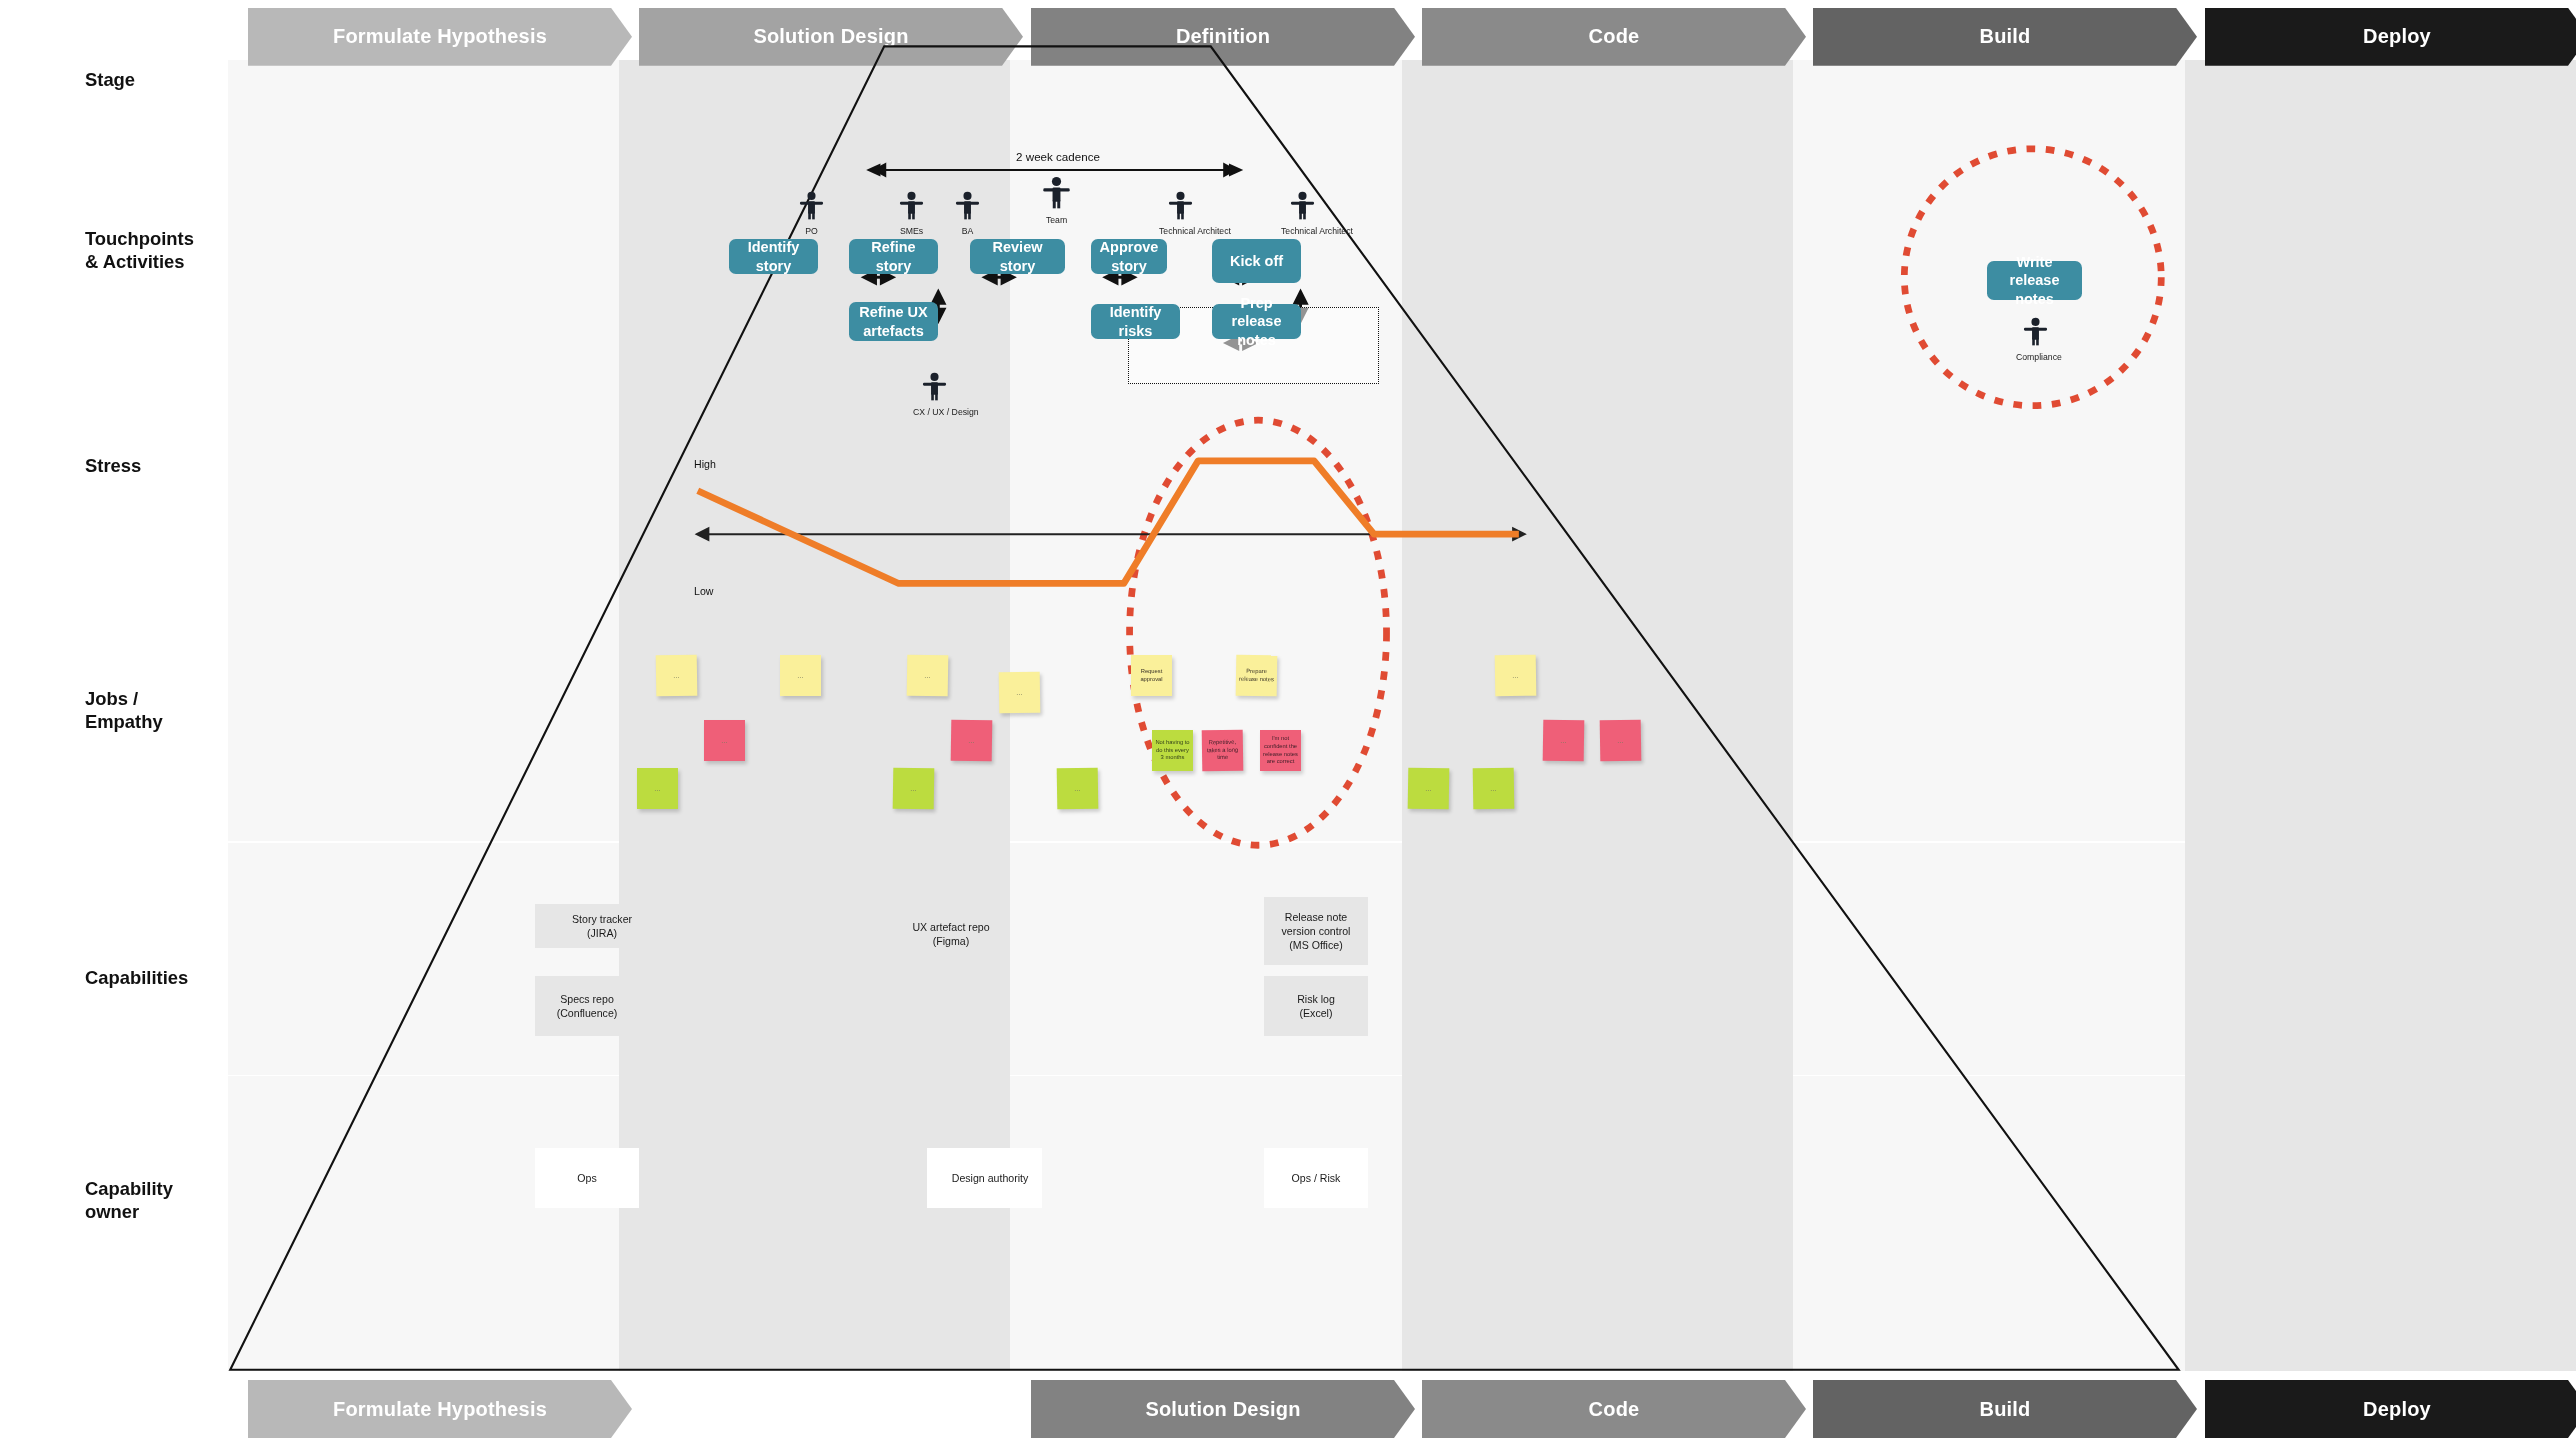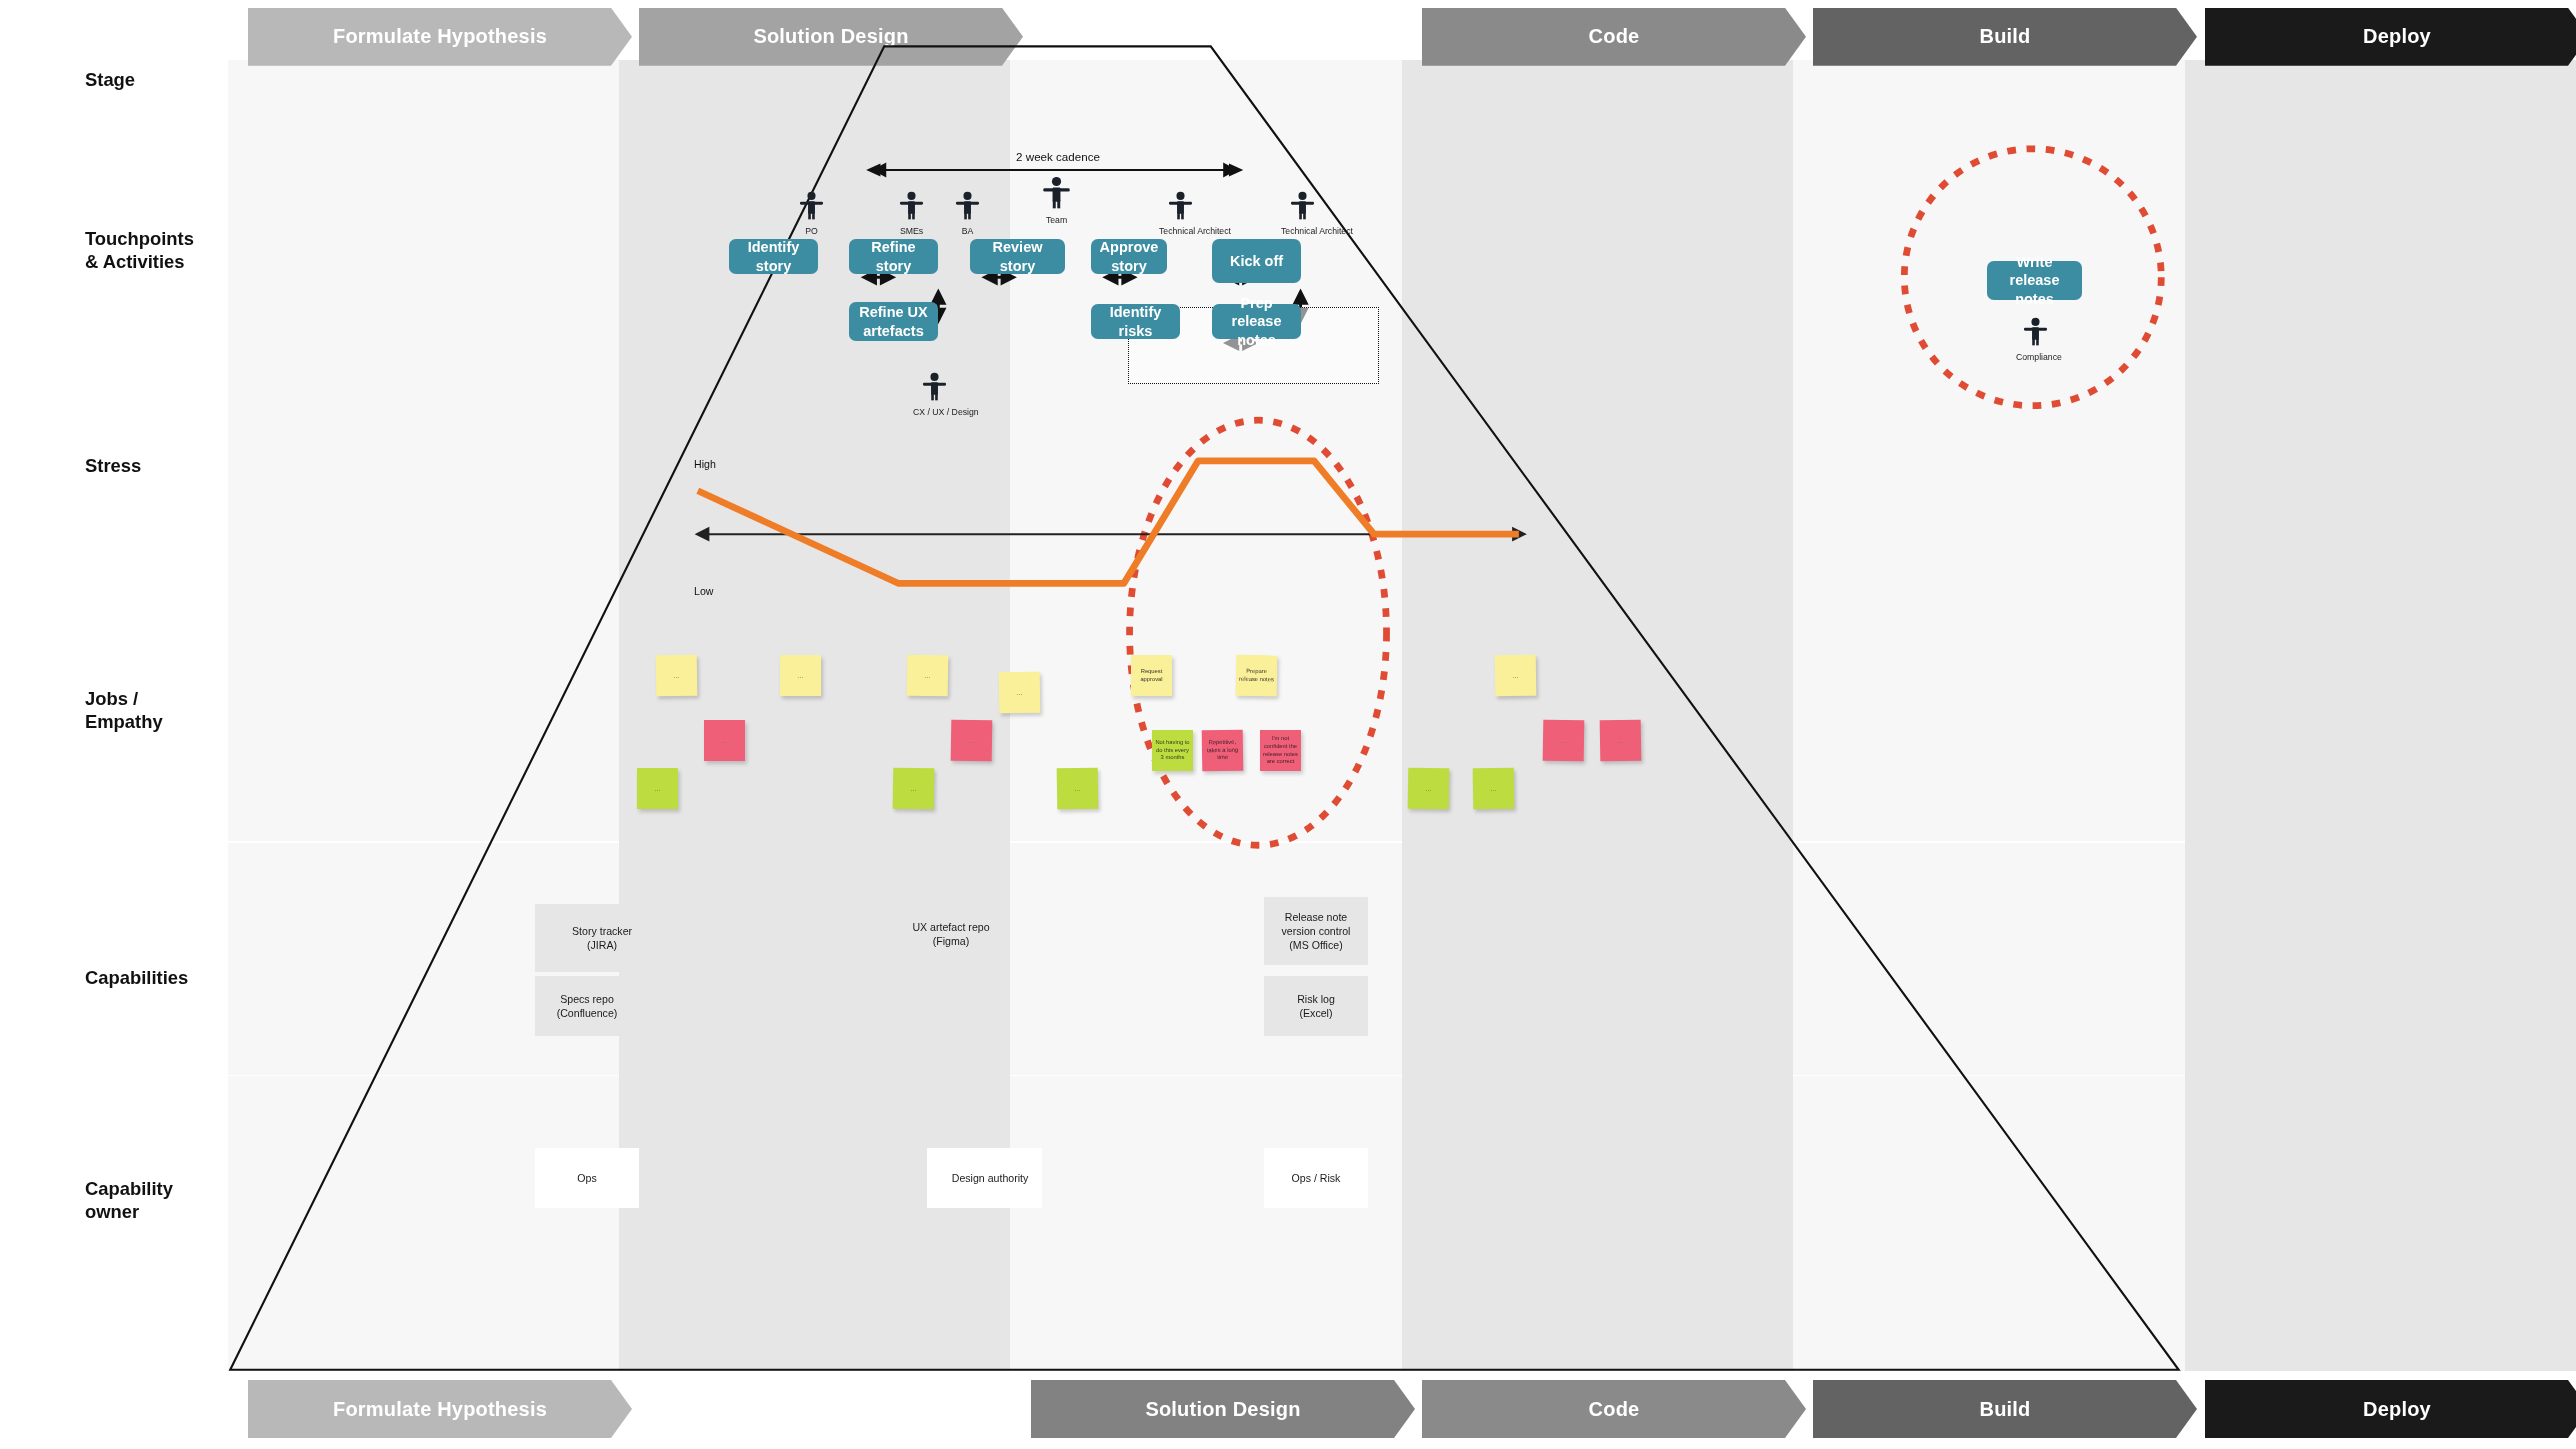--- a/index.html
+++ b/index.html
@@ -93,20 +93,23 @@
       <div class="colshade" style="left: 1402px; width: 391px; top: 60px; height: 1311px; background: rgb(230, 230, 230);"></div>
       <div class="colshade" style="left: 2185px; width: 391px; top: 60px; height: 1311px; background: rgb(230, 230, 230);"></div>
     </div>
 
   <div class="chevron-row" id="top-chevrons" style="top:7.7px;">
       <div class="chev" style="left: 0px; width: 384px; background: rgb(184, 184, 184);">
         <span>Formulate Hypothesis</span>
       </div>
       <div class="chev" style="left: 391px; width: 384px; background: rgb(163, 163, 163);">
         <span>Solution Design</span>
+      </div>
+      <div class="chev" style="left: 783px; width: 384px; background: rgb(130, 130, 130);">
+        <span>Definition</span>
       </div>
       <div class="chev" style="left: 1174px; width: 384px; background: rgb(138, 138, 138);">
         <span>Code</span>
       </div>
       <div class="chev" style="left: 1565px; width: 384px; background: rgb(99, 99, 99);">
         <span>Build</span>
       </div>
       <div class="chev" style="left: 1957px; width: 384px; background: rgb(26, 26, 26);">
         <span>Deploy</span>
       </div>
@@ -271,21 +274,21 @@
       <div class="sticky pink dots" style="left: 1543px; top: 720px; transform: rotate(0.9deg);">...</div>
       <div class="sticky pink dots" style="left: 1600px; top: 720px; transform: rotate(-0.9deg);">...</div>
       <div class="sticky green dots" style="left: 637px; top: 768px; transform: rotate(0deg);">...</div>
       <div class="sticky green dots" style="left: 893px; top: 768px; transform: rotate(0.9deg);">...</div>
       <div class="sticky green dots" style="left: 1057px; top: 768px; transform: rotate(-0.9deg);">...</div>
       <div class="sticky green" style="left: 1152px; top: 730px; transform: rotate(0deg);">Not having to do this every 3 months</div>
       <div class="sticky green dots" style="left: 1408px; top: 768px; transform: rotate(0.9deg);">...</div>
       <div class="sticky green dots" style="left: 1473px; top: 768px; transform: rotate(-0.9deg);">...</div>
     </div>
   <div id="caps-layer">
-      <div class="capbox" style="left: 535px; top: 904px; width: 104px; height: 68px; padding-left: 33px;">
+      <div class="capbox" style="left: 535px; top: 904px; width: 104px; height: 44px; padding-left: 33px;">
         <span>Story tracker<br>(JIRA)</span>
       </div>
       <div class="capbox" style="left: 535px; top: 976px; width: 104px; height: 60px;">
         <span>Specs repo<br>(Confluence)</span>
       </div>
       <div class="capbox" style="left: 899px; top: 904px; width: 104px; height: 60px;">
         <span>UX artefact repo<br>(Figma)</span>
       </div>
       <div class="capbox" style="left: 1264px; top: 897px; width: 104px; height: 68px;">
         <span>Release note version control<br>(MS Office)</span>

